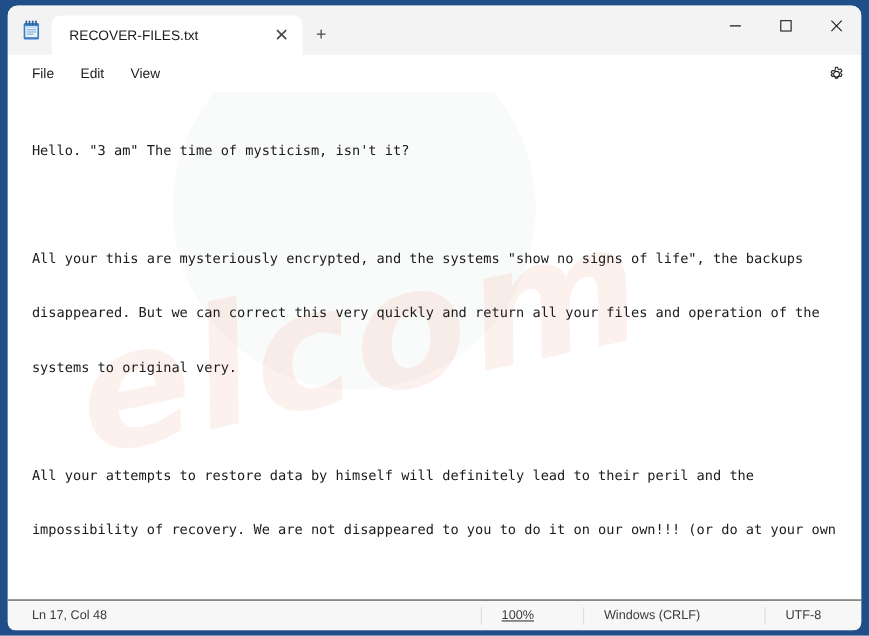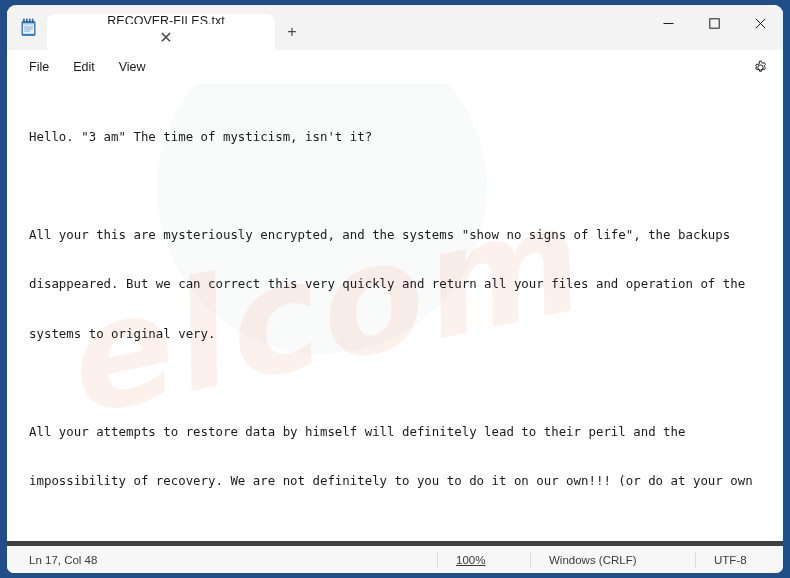--- a/index.html
+++ b/index.html
@@ -67,21 +67,20 @@
     position: relative;
     height: 36px;
     background: #ffffff;
     border-radius: 8px 8px 0 0;
     display: flex;
     align-items: center;
     padding: 0 6px 0 16px;
     min-width: 228px;
     box-sizing: border-box;
     margin-left: 6px;
-    flex-direction: column;
   }
 
   .tab-title {
     font-size: 12.5px;
     color: #1b1b1b;
     flex: 1 1 auto;
     white-space: nowrap;
     overflow: hidden;
     text-overflow: ellipsis;
   }
@@ -203,21 +202,21 @@
     white-space: pre;
     z-index: 2;
   }
   #text-content .line { height: 16.4px; }
   #text-content .blank { height: 16.4px; }
 
   
   #statusbar {
     height: 27px;
     background: #f7f7f7;
-    border-top: 5px solid #404040;
+    border-top: 1px solid #404040;
     display: flex;
     align-items: center;
     flex: 0 0 auto;
     font-size: 11.5px;
     color: #3b3b3b;
     position: relative;
   }
   #status-lncol {
     position: absolute;
     left: 22px;
@@ -316,21 +315,21 @@
       </div>
 
       <div id="text-content">
         <div class="line">Hello. "3 am" The time of mysticism, isn't it?</div>
         <div class="blank">&nbsp;</div>
         <div class="line">All your this are mysteriously encrypted, and the systems "show no signs of life", the backups</div>
         <div class="line">disappeared. But we can correct this very quickly and return all your files and operation of the</div>
         <div class="line">systems to original very.</div>
         <div class="blank">&nbsp;</div>
         <div class="line">All your attempts to restore data by himself will definitely lead to their peril and the</div>
-        <div class="line">impossibility of recovery. We are not definitely to you to do it on our own!!! (or do at your own</div>
+        <div class="line">impossibility of recovery. We are not disappeared to you to do it on our own!!! (or do at your own</div>
         
         
         
         
         
         
         
         
         
         

